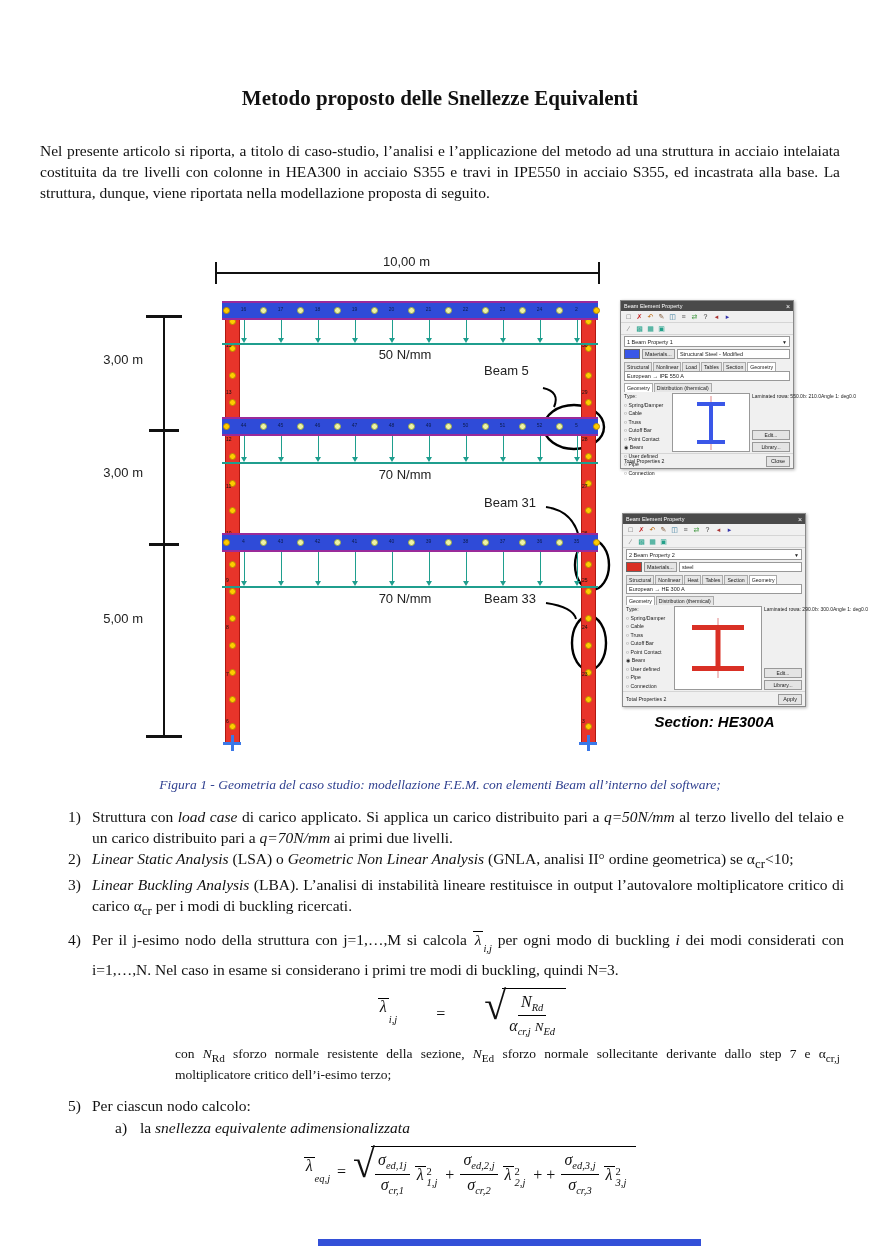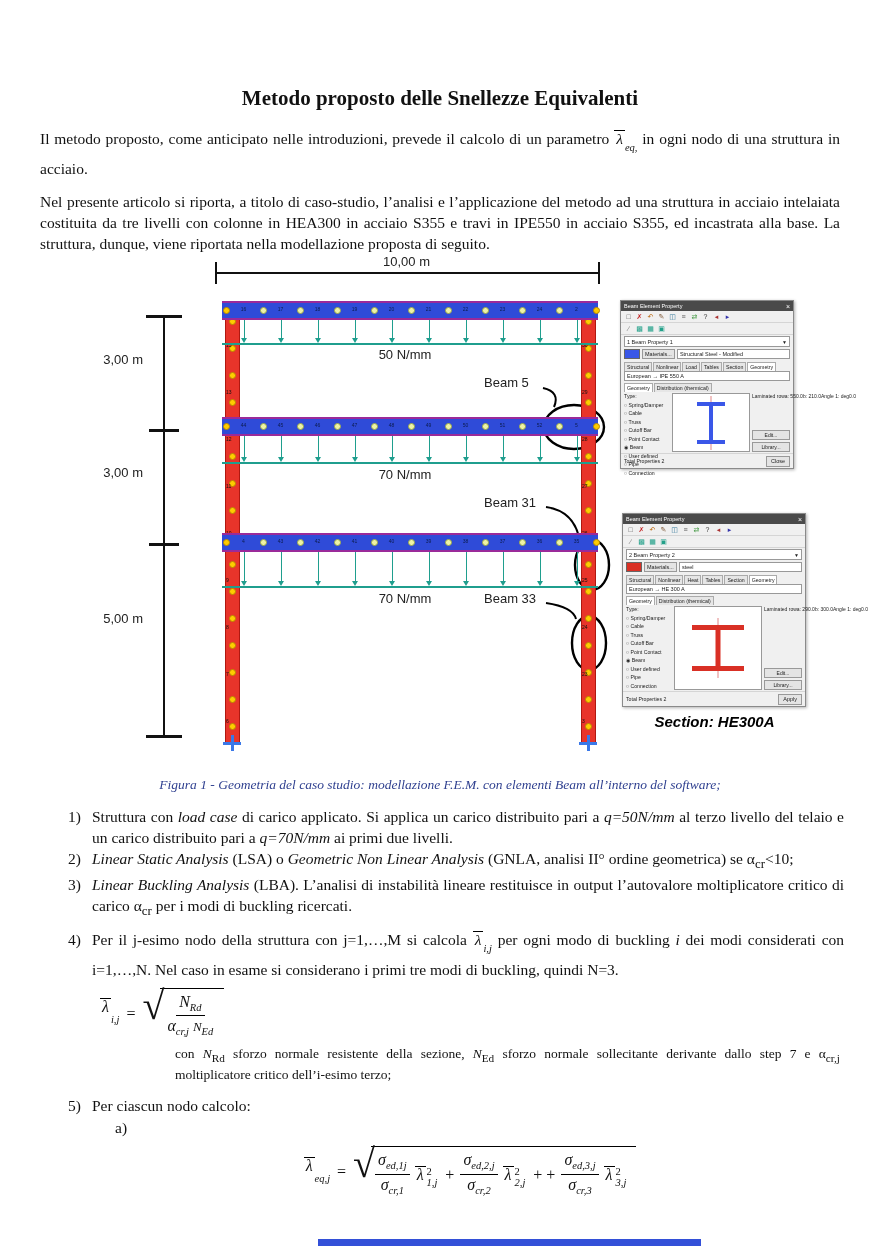--- a/index.html
+++ b/index.html
@@ -88,21 +88,21 @@
          line-height:21px;}
   .li{display:flex;padding-left:28px;text-align:justify;}
   .li .num{flex:none;width:24px;}
   .li .bd{flex:1;}
   .note{margin-left:135px;width:665px;font-size:13.5px;line-height:17px;
         margin-top:4px;text-align:justify;}
   .suba{display:flex;padding-left:75px;margin-top:1px;}
   .suba .num{flex:none;width:25px;}
   
   .formula{display:flex;align-items:center;font-size:16px;font-style:italic;}
-  .f1{margin:8px 0 6px;padding-left:60px;}
+  .f1{margin:8px 0 6px;justify-content:center;padding-left:60px;gap:32px;}
   .f2{margin-top:8px;justify-content:center;padding-left:56px;}
   .formula sub{font-size:10.5px;font-style:italic;}
   .lamwrap .msub{vertical-align:-11px;}
   .eq{font-style:normal;margin:0 7px;}
   .sqrt{display:inline-flex;align-items:flex-start;}
   .sqrt-sign{font-style:normal;font-size:40px;line-height:1;font-weight:400;
              transform:translateY(-2px);}
   .sqrt-body{border-top:1.4px solid #000;padding:4px 8px 0 4px;display:inline-flex;
              align-items:center;margin-left:-4px;}
   .frac{display:inline-flex;flex-direction:column;align-items:center;line-height:1.15;}
@@ -115,21 +115,20 @@
   .stack .stp{font-style:normal;}
   .plus{font-style:normal;margin:0 6px;white-space:nowrap;}
   .bottombar{position:absolute;background:#3350d8;}
 </style>
 </head>
 <body>
 
 <div class="title">Metodo proposto delle Snellezze Equivalenti</div>
 
 <div class="intro">
-  <div><span>Il metodo proposto, come anticipato nelle introduzioni, prevede il calcolo di un parametro </span><span class="ilam"><span class="ol">λ</span><span class="msub">eq,</span></span><span> in ogni nodo di una struttura in acciaio.</span></div>
   <div class="p2">Nel presente articolo si riporta, a titolo di caso-studio, l’analisi e l’applicazione del metodo ad una struttura in acciaio intelaiata costituita da tre livelli con colonne in HEA300 in acciaio S355 e travi in IPE550 in acciaio S355, ed incastrata alla base. La struttura, dunque, viene riportata nella modellazione proposta di seguito.</div>
 </div>
 
 <div id="fig">
   <svg id="figsvg" width="880" height="520">
       <ellipse cx="574" cy="172" rx="30" ry="22" fill="none" stroke="#000" stroke-width="2.4"></ellipse>
       <path d="M 543 133 Q 560.5 137 554 152" fill="none" stroke="#000" stroke-width="2"></path>
       <ellipse cx="592" cy="310" rx="17" ry="25" fill="none" stroke="#000" stroke-width="2.4"></ellipse>
       <path d="M 546 252 Q 575 256 580 287" fill="none" stroke="#000" stroke-width="2"></path>
       <ellipse cx="589" cy="388" rx="17" ry="27" fill="none" stroke="#000" stroke-width="2.4"></ellipse>
@@ -494,21 +493,21 @@
     <div class="arrowshaft" style="left: 539.5px; top: 297px; height: 30px;"></div>
     <div class="arrowhead" style="left: 537.3px; top: 326px;"></div>
     <div class="arrowshaft" style="left: 576.5px; top: 297px; height: 30px;"></div>
     <div class="arrowhead" style="left: 574.3px; top: 326px;"></div>
     <div class="loadline" style="left: 222px; top: 331px; width: 376px;"></div>
     <div class="loadlabel" style="left: 365px; top: 336px;">70 N/mm</div>
     <div class="support" style="left: 223px; top: 487px; width: 18px; height: 3px;"></div>
     <div class="support" style="left: 231px; top: 480px; width: 3px; height: 16px;"></div>
     <div class="support" style="left: 579px; top: 487px; width: 18px; height: 3px;"></div>
     <div class="support" style="left: 587px; top: 480px; width: 3px; height: 16px;"></div>
-    <div class="callout" style="left: 484px; top: 120px;">Beam 5</div>
+    <div class="callout" style="left: 484px; top: 108px;">Beam 5</div>
     <div class="callout" style="left: 484px; top: 240px;">Beam 31</div>
     <div class="callout" style="left: 484px; top: 336px;">Beam 33</div>
   </div>
 
 <div class="figcaption">Figura 1 - Geometria del caso studio: modellazione F.E.M. con elementi Beam all’interno del software;</div>
 
 <div class="steps">
 
   <div class="li">
       <span class="num">1)</span>
@@ -546,20 +545,21 @@
 
   <div class="note"><span>con </span><i>N</i><sub>Rd</sub><span> sforzo normale resistente della sezione, </span><i>N</i><sub>Ed</sub><span> sforzo normale sollecitante derivante dallo step 7 e </span><span>α</span><sub>cr,j</sub><span> moltiplicatore critico dell’i-esimo terzo;</span></div>
 
   <div class="li" style="margin-top:12px">
       <span class="num">5)</span>
       <div class="bd"><span>Per ciascun nodo calcolo:</span></div>
     </div>
 
   <div class="suba">
       <span class="num">a)</span>
+      <div><span>la </span><i>snellezza equivalente adimensionalizzata</i></div>
     </div>
 
   <div class="formula f2">
     <span class="lamwrap"><span class="ol">λ</span><span class="msub">eq,j</span></span>
     <span class="eq">=</span>
     <span class="sqrt">
         <span class="sqrt-sign">√</span>
         <span class="sqrt-body">
       <span class="frac">
             <span class="fnum"><i>σ</i><sub>ed,1j</sub></span>

